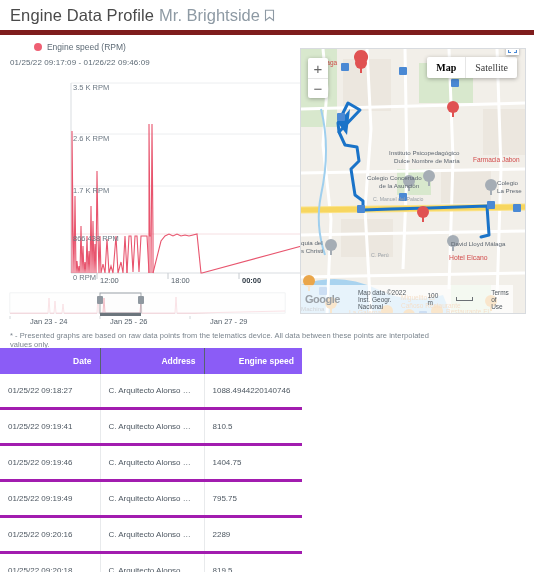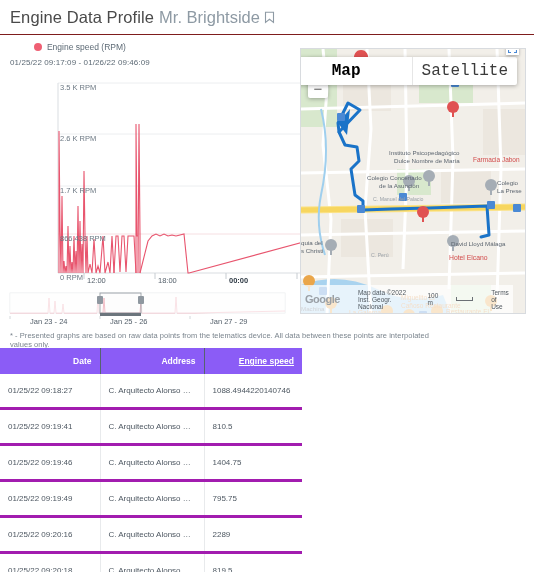--- a/index.html
+++ b/index.html
@@ -8,37 +8,37 @@
     width: 534px; height: 572px;
     background: #ffffff;
     font-family: "Liberation Sans", sans-serif;
     overflow: hidden;
   }
   #app { position: relative; width: 534px; height: 572px; background:#fff; }
 
   
   .header {
     position: absolute; left:0; top:0; width:534px; height:35px;
-    border-bottom: 1px solid #7f1d1d;
+    border-bottom: 5px solid #7f1d1d;
     padding-left: 10px;
     display: flex; align-items: center;
   }
   .title-main { font-size: 16.5px; color:#4a4a4a; font-weight:400; letter-spacing:0.1px; }
   .title-sub { font-size: 16.5px; color:#8e9aa4; font-weight:400; margin-left:5px; }
   .bookmark-icon { margin-left: 4px; display:inline-flex; align-items:center; }
 
   
   .legend-block { position:absolute; left:10px; top:42px; }
   .legend-row { display:flex; align-items:center; gap:5px;justify-content:center; }
   .legend-dot { width:8px; height:8px; border-radius:50%; background:#ef5f73; display:block; }
   .legend-label { font-size:8.5px; color:#5d6a75; }
   .range-label { font-size:8px; color:#5d6a75; margin-top:6px; letter-spacing:0.1px; }
 
   
-  .chart-wrap { position:absolute; left:3px; top:76px; width:292px; height:215px;padding-left:45px; }
+  .chart-wrap { position:absolute; left:16px; top:76px; width:292px; height:215px;padding-left:45px; }
   .chart-svg { display:block; }
   .ytick { font-size:7.5px; fill:#6c7883; font-family:"Liberation Sans", sans-serif; }
   .xtick { font-size:7.5px; fill:#55606b; font-family:"Liberation Sans", sans-serif; }
   .xtick.bold { font-weight:bold; fill:#2f3a45; }
 
   .nav-wrap { position:absolute; left:0; top:292px; width:292px; height:34px; }
   .navtick { font-size:7.5px; fill:#55606b; font-family:"Liberation Sans", sans-serif; }
 
   .footnote {
     position:absolute; left:10px; top:331px; width:420px;
@@ -50,22 +50,22 @@
     position:absolute; left:300px; top:48px; width:226px; height:266px;
     border:1px solid #d8dbdf; background:#eef0ea; overflow:hidden;
   }
   .map-canvas { position:absolute; inset:0; }
   .map-type-ctrl {
     position:absolute; right:8px; top:8px;
     display:flex; background:#fff; border-radius:2px;
     box-shadow:0 1px 4px rgba(0,0,0,.3); overflow:hidden;
   }
   .map-type-btn {
-    font-size:16px; color:#3a3a3a; padding:5px 9px; cursor:pointer;
-    font-family:Liberation Mono, monospace; white-space:nowrap;margin-left:42px;
+    font-size:10px; color:#3a3a3a; padding:5px 9px; cursor:pointer;
+    font-family:Liberation Serif, serif; white-space:nowrap;
   }
   .map-type-btn.active { color:#000; font-weight:bold; }
   .map-type-btn + .map-type-btn { border-left:1px solid #e6e6e6; }
 
   .zoom-ctrl {
     position:absolute; left:7px; top:9px; width:20px;
     background:#fff; border-radius:2px; box-shadow:0 1px 4px rgba(0,0,0,.3);
   }
   .zoom-btn {
     height:20px; display:flex; align-items:center; justify-content:center;
@@ -87,21 +87,21 @@
     display:flex; align-items:center; justify-content:center;
   }
 
   
   .table-wrap { position:absolute; left:0; top:348px; width:302px; }
   table { border-collapse:collapse; width:302px; table-layout:fixed; }
   thead th {
     background:#8b5cf6; color:#fff; font-size:8.5px; font-weight:bold;
     text-align:right; padding:8px 8px; border-right:1px solid #55636f;
   }
-  thead th:last-child { border-right:none;text-decoration:underline; }
+  thead th:last-child { border-right:none; }
   tbody td {
     font-size:8px; color:#4d5761; padding:12px 8px;
     border-bottom:3px solid #a21caf; border-right:1px solid #e8eaec;
     white-space:nowrap; overflow:hidden; text-overflow:ellipsis;margin-top:13px;
   }
   tbody td:last-child { border-right:none; }
   col.c-date { width:100px; }
   col.c-addr { width:104px; }
   col.c-spd  { width:98px; }
 </style>

